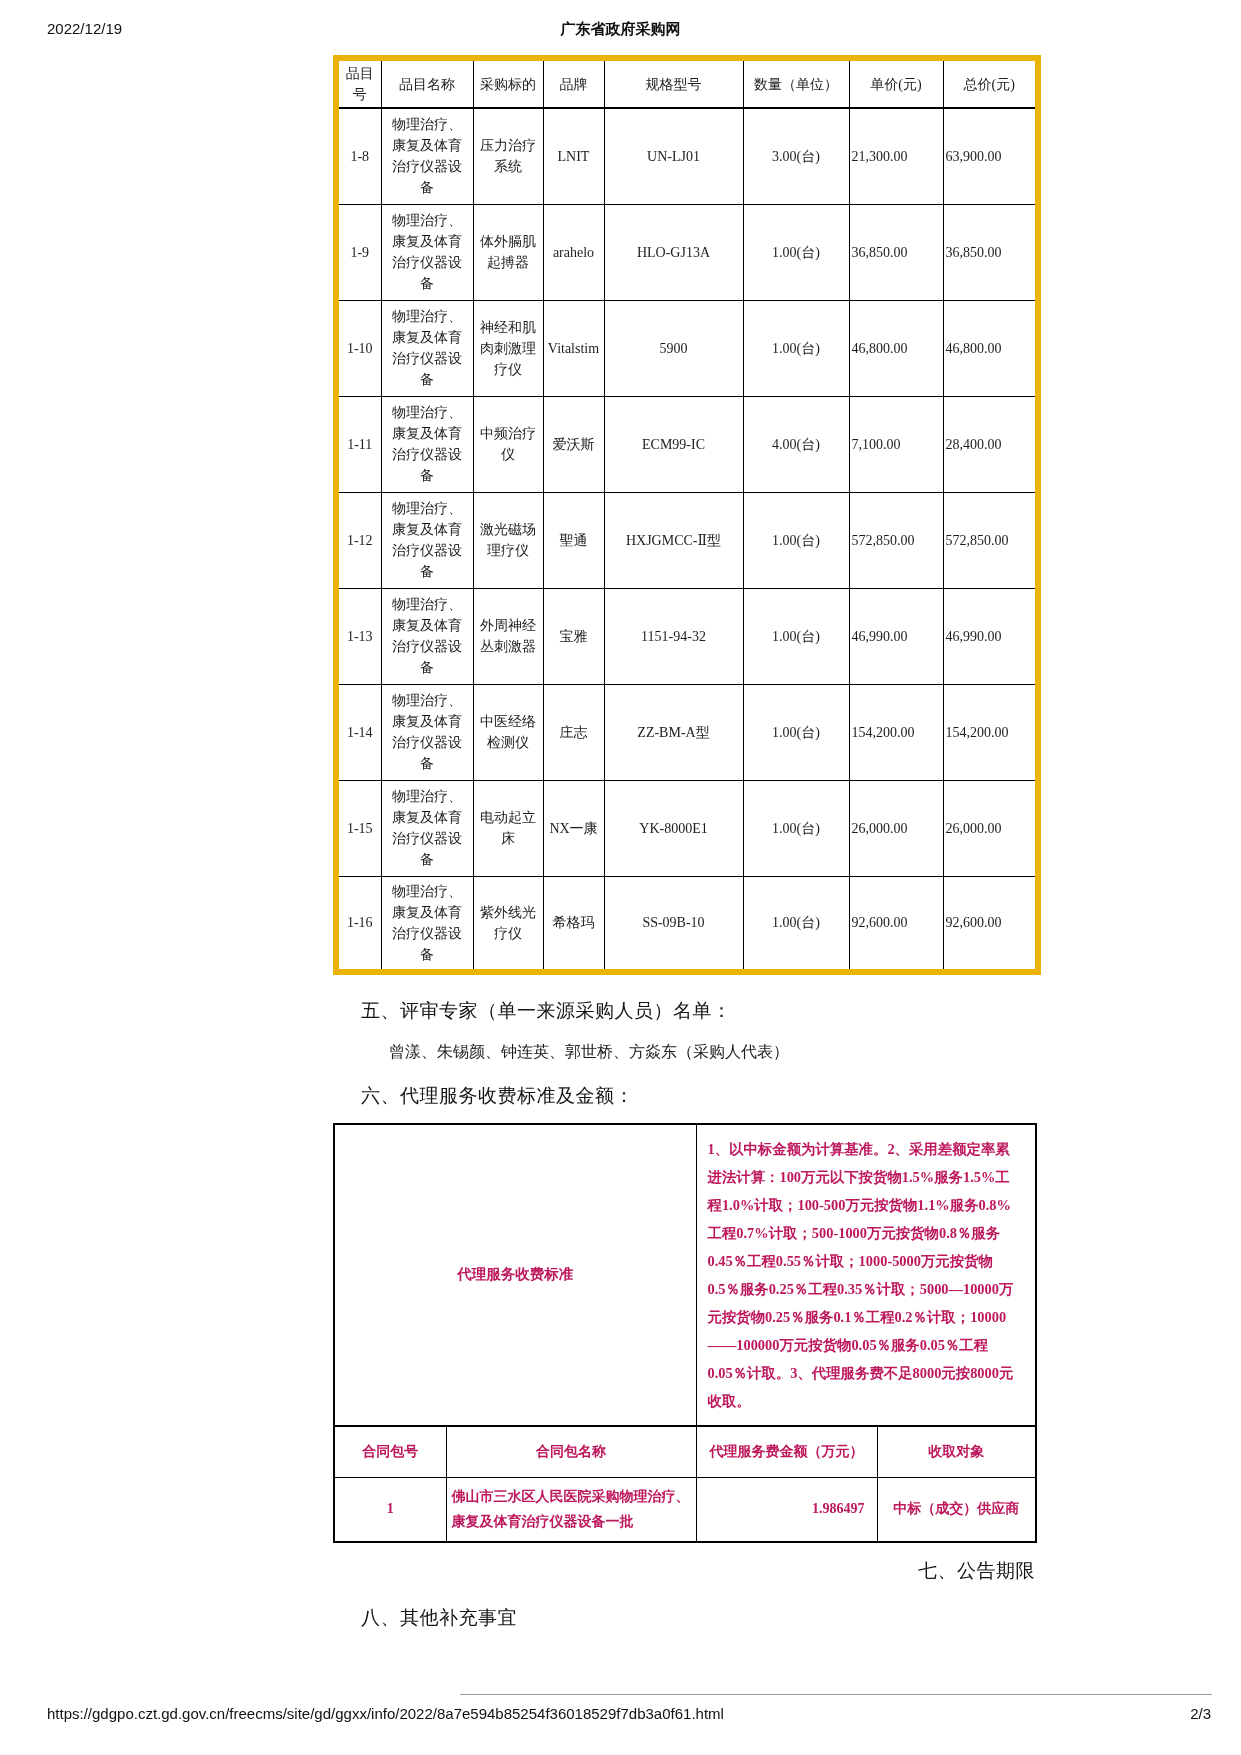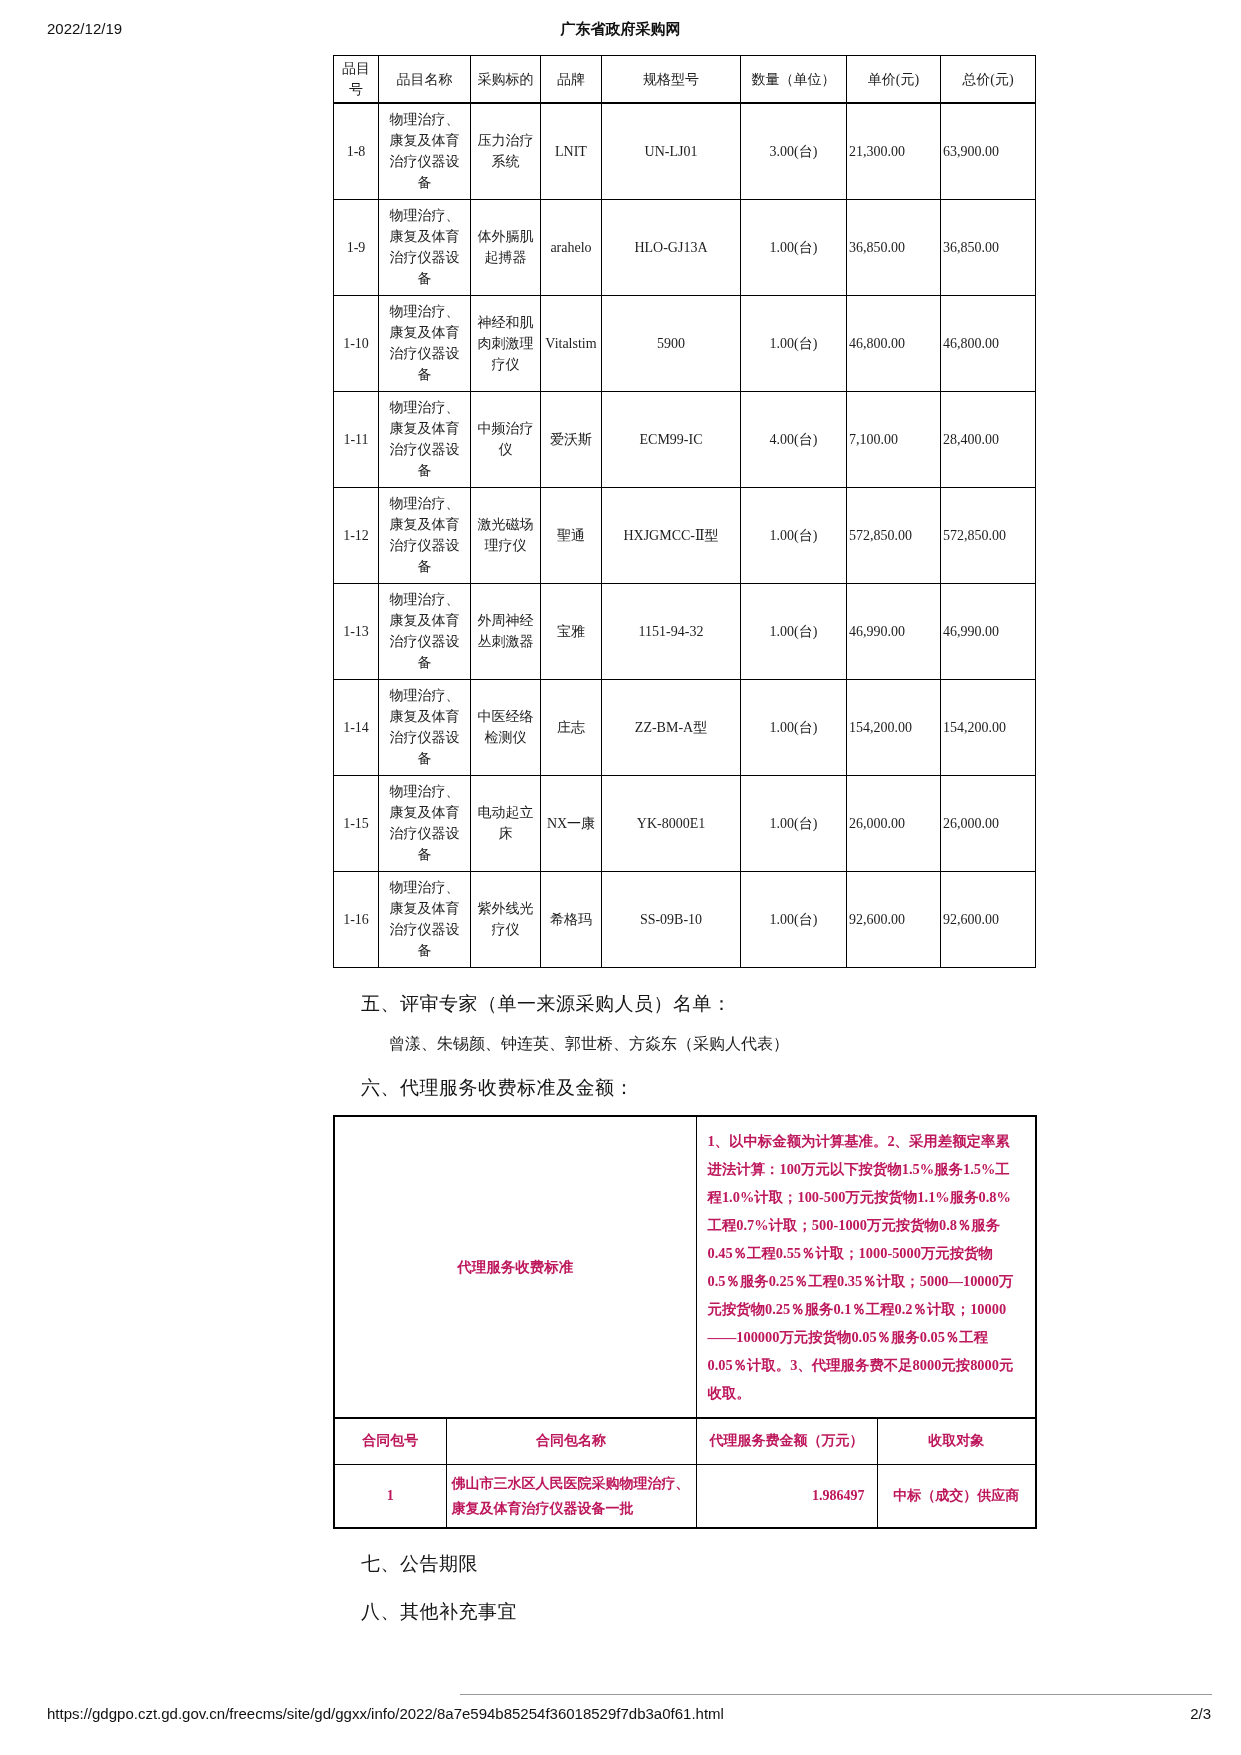--- a/index.html
+++ b/index.html
@@ -20,54 +20,54 @@
     font:15px/1.3 "Liberation Sans","DejaVu Sans",sans-serif; color:#111;
     text-decoration:none; }
   .ftr-page { position:absolute; right:30px; top:1704px;
     font:15px/1.3 "Liberation Sans","DejaVu Sans",sans-serif; color:#111; }
 
   
   .doc { position:absolute; left:333px; top:55px; width:702px; }
 
   
   table.items { border-collapse:collapse; table-layout:fixed; width:702px;
-    border:1px solid #eab308; }
+    border:6px solid #eab308; }
   .items th, .items td { border:1px solid #000; font-weight:normal;
     font-size:14px; line-height:21px; text-align:center; vertical-align:middle;
     padding:2px; overflow:hidden; }
   .items thead tr { height:42px; }
   .items thead th { border-bottom:2px solid #000; }
   .items tbody tr { height:96px; }
   .items td.c-cat    { padding:2px 6px; }
   .items td.c-target { padding:2px 0; }
   .items td.c-brand  { word-break:break-all; }
   .items td.c-unit, .items td.c-total { text-align:left; padding-right:9px; }
 
   
   h2.sec { margin:0 0 0 28px;
     font:500 19px/1.25 "Liberation Sans","DejaVu Sans",sans-serif;
     color:#151515; letter-spacing:.5px; }
   p.body-text { margin:0 0 0 56px; font-size:16px; line-height:1.45; color:#1d1d1d; }
   #s5h { margin-top:24px; }
   #s5b { margin-top:17px; }
   #s6h { margin-top:21px; }
-  #s7h { margin-top:23px; }
+  #s7h { margin-top:16px;text-align:right; }
   #s7b { margin-top:15px; }
   #s8h { margin-top:24px; }
   #s8b { margin-top:18px; }
 
   
   table.fee { border-collapse:collapse; table-layout:fixed; width:702px;
     border:2px solid #000; margin-top:15px; }
   .fee th, .fee td { border:1px solid #000; font-weight:bold;
     font-size:14px; vertical-align:middle; color:#be185d; }
   .fee .fee-label { text-align:center; font-size:14.5px; }
   .fee .fee-desc  { text-align:left; font-size:14.4px; line-height:28px;
     padding:10px 11px; }
-  .fee tr.pkg-header { height:46px; }
+  .fee tr.pkg-header { height:52px; }
   .fee tr.pkg-header th { border-top:2px solid #000; text-align:center; }
   .fee tr.pkg-row { height:64px; }
   .fee td.pkg-no    { text-align:center; }
   .fee td.pkg-name  { text-align:left; padding:4px 5px; line-height:25px;margin-left:36px; }
   .fee td.pkg-fee   { text-align:right; padding-right:12px; }
   .fee td.pkg-payer { text-align:center; }
 </style>
 </head>
 <body>
 

